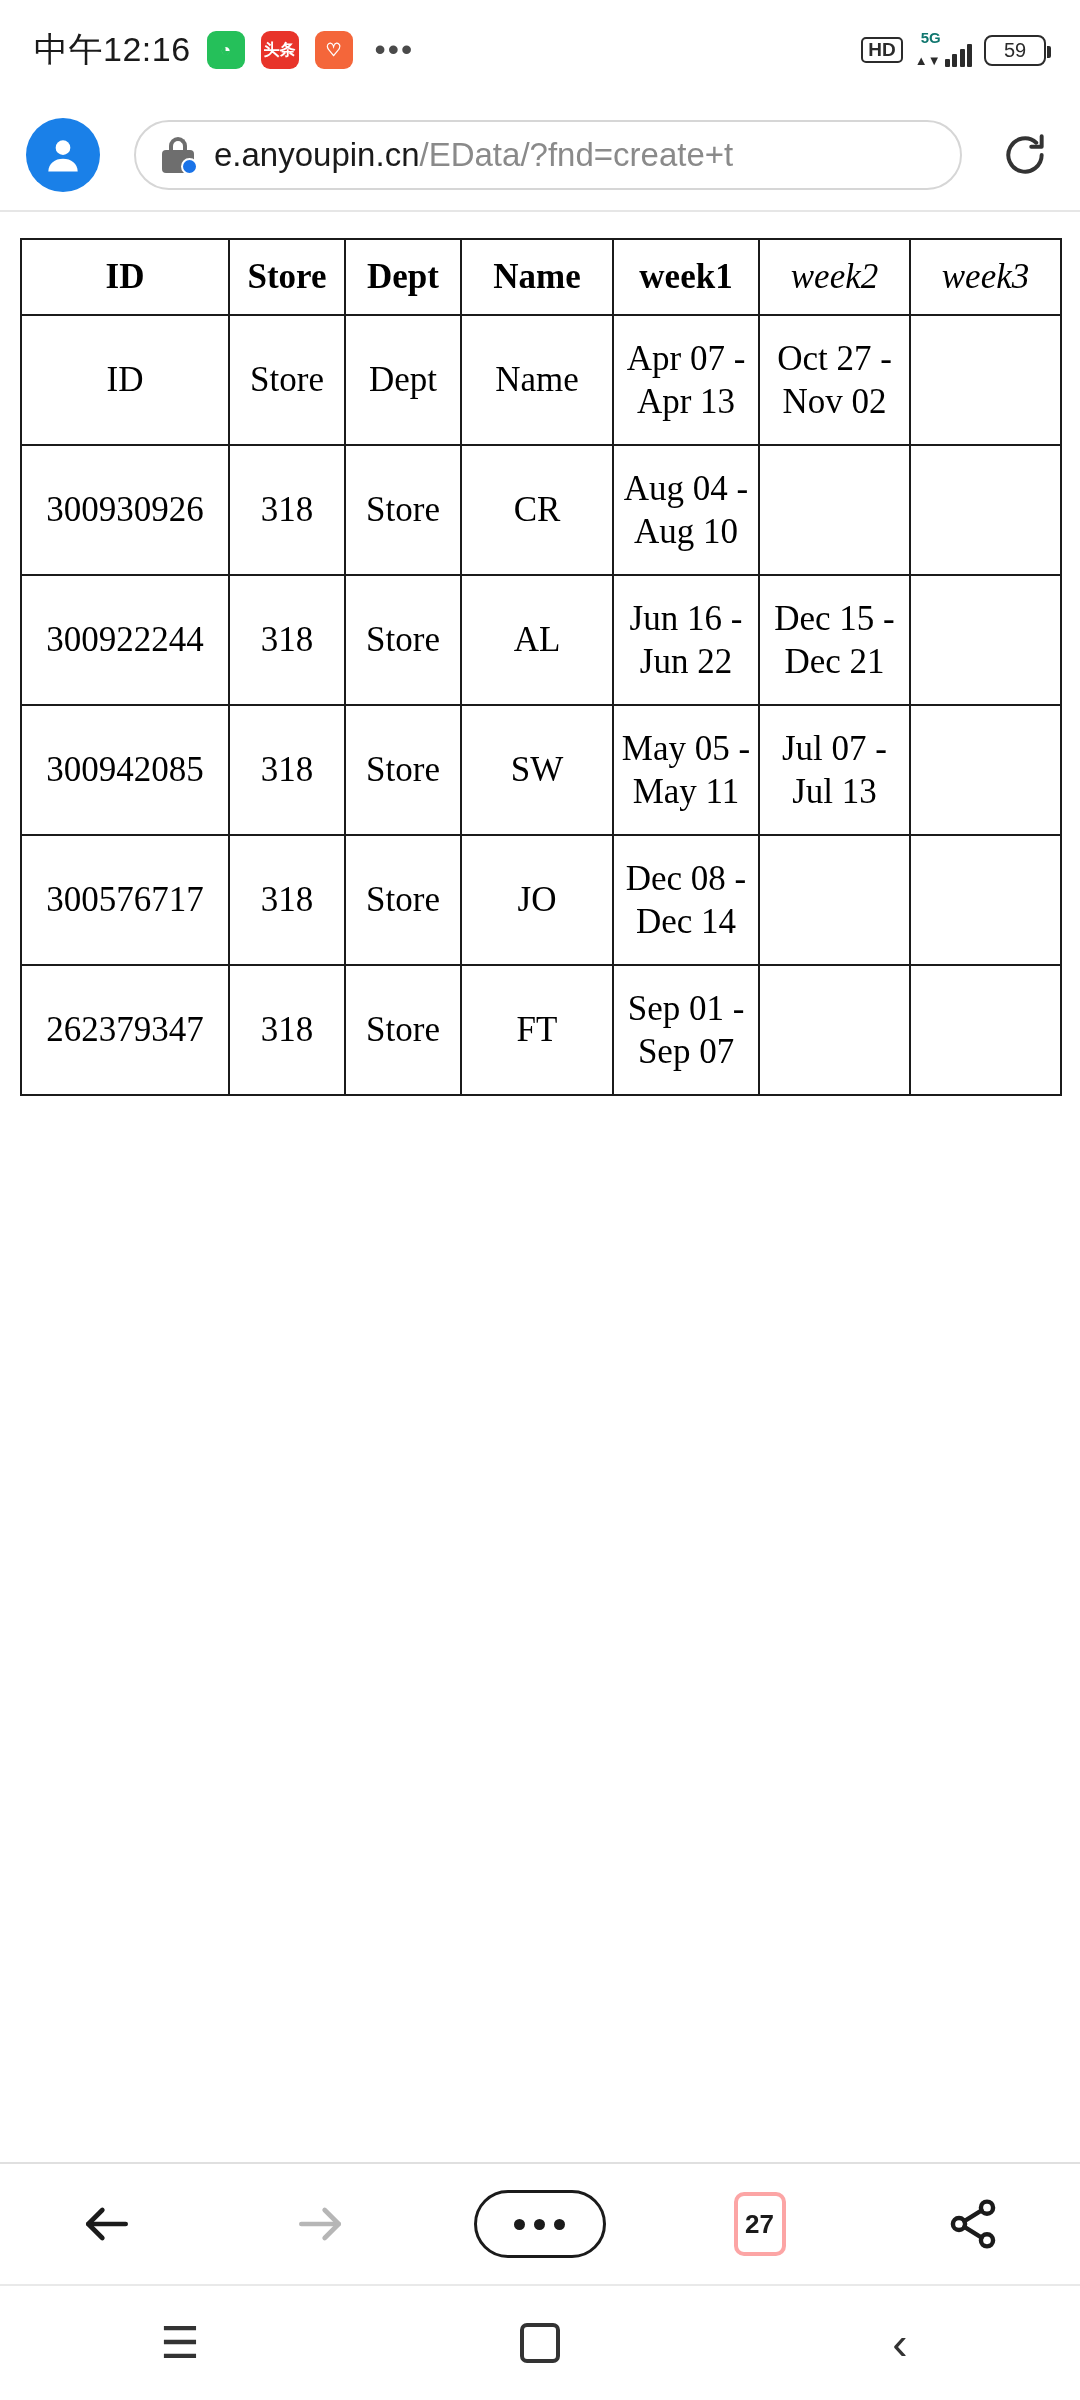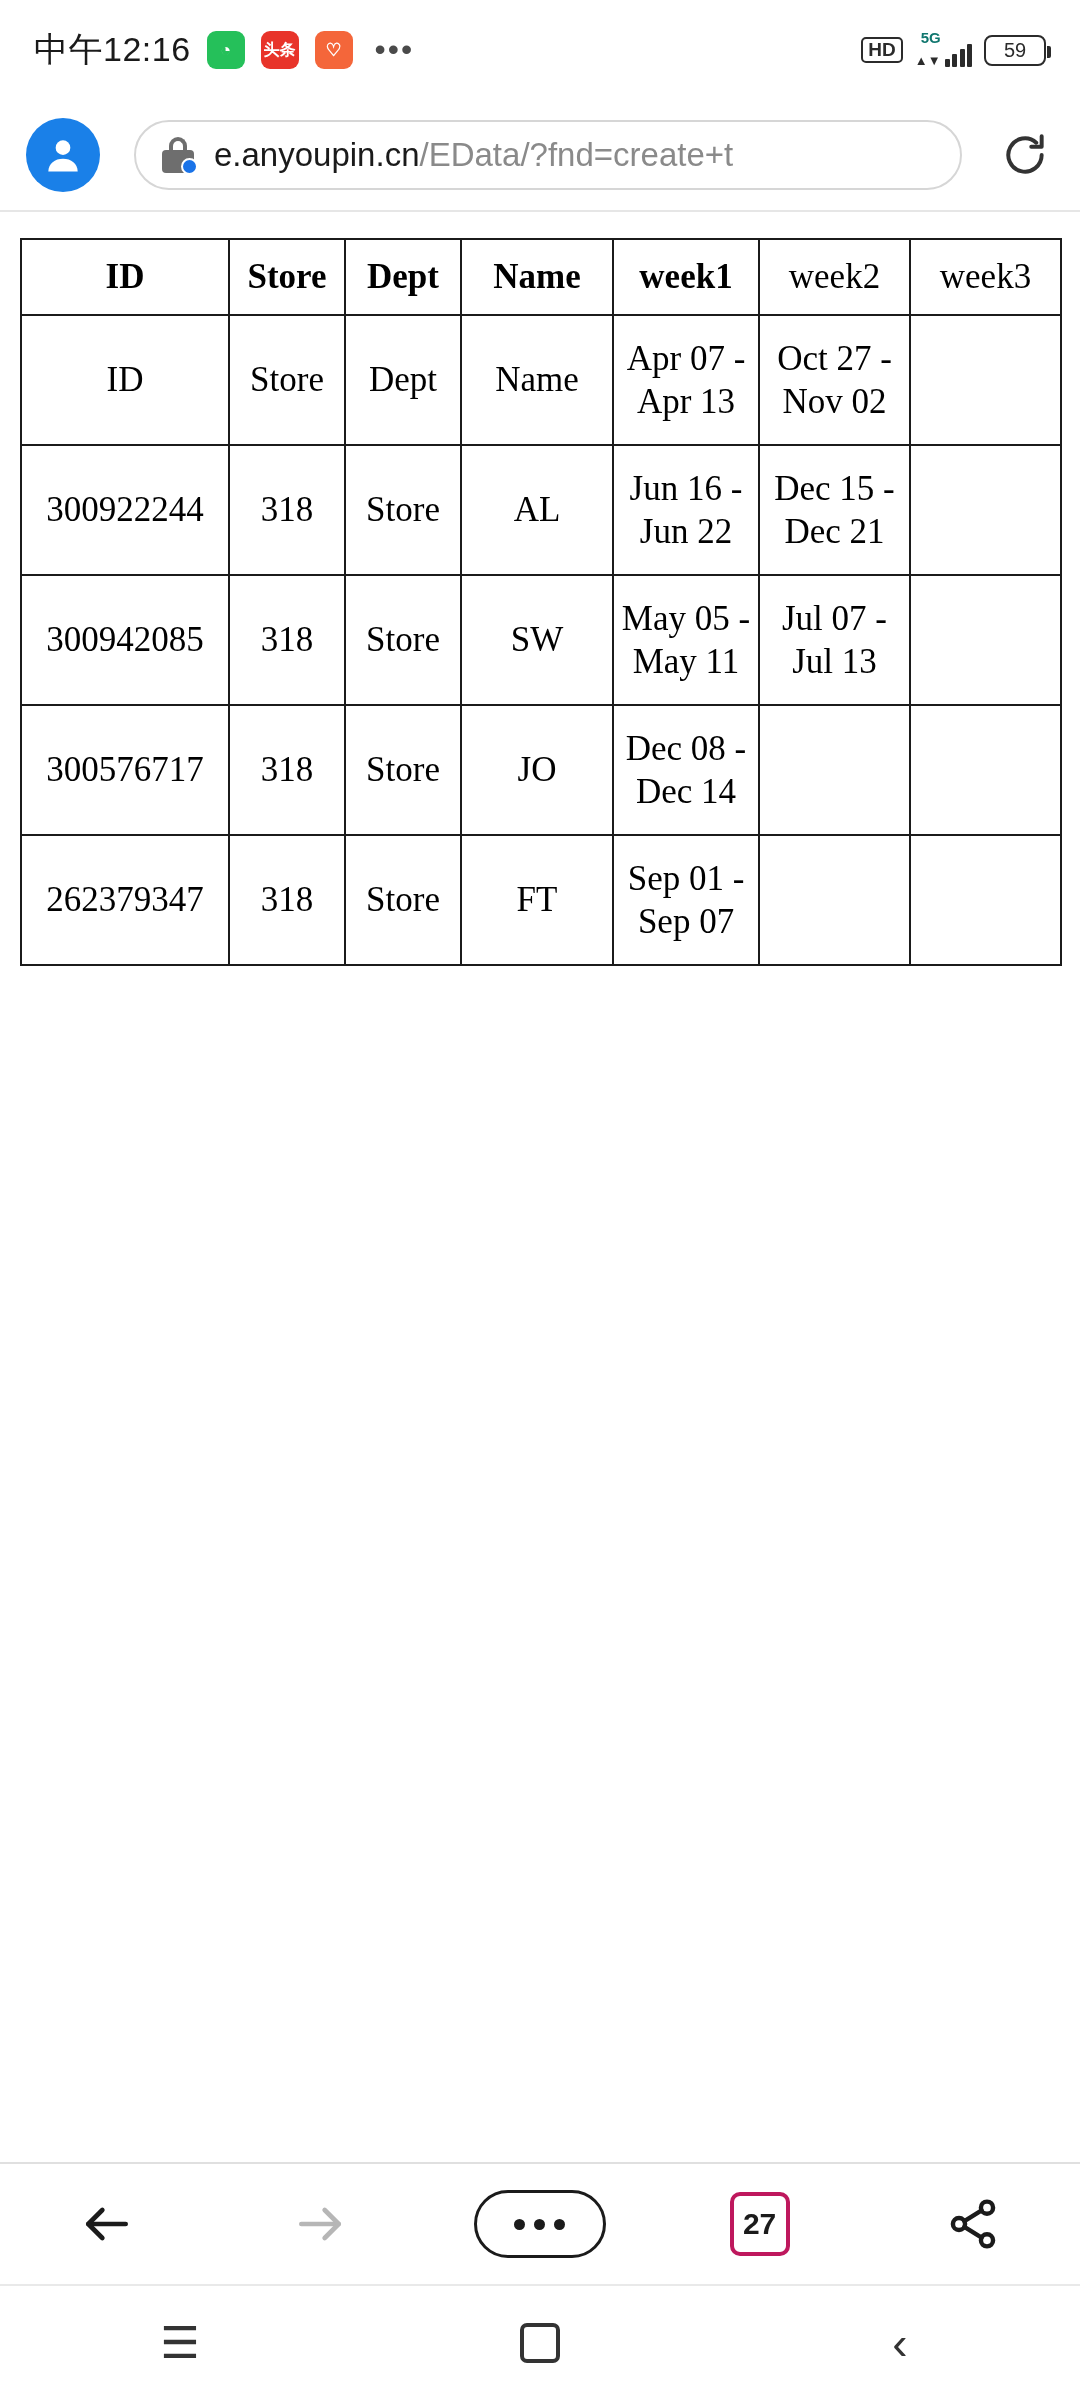--- a/index.html
+++ b/index.html
@@ -216,21 +216,21 @@
     color: #000000;
     padding: 12px 6px;
     line-height: 1.24;
     word-wrap: break-word;
   }
   table.data th {
     font-weight: bold;
     height: 76px;
     padding: 10px 4px;
   }
-  table.data th.light { font-weight: normal; }
+  table.data th.light { font-weight: normal; font-style: italic; }
   table.data td { height: 130px; }
   col.c-id    { width: 208px; }
   col.c-store { width: 116px; }
   col.c-dept  { width: 116px; }
   col.c-name  { width: 152px; }
   col.c-w1    { width: 146px; }
   col.c-w2    { width: 151px; }
   col.c-w3    { width: 151px; }
 
   
@@ -255,25 +255,25 @@
     display: flex; align-items: center; justify-content: center;
     gap: 9px;
   }
   .menu-pill i {
     width: 11px; height: 11px;
     border-radius: 50%;
     background: #1b1b1b;
     display: block;
   }
   .tabs-box {
-    width: 60px; height: 64px;
-    border: 4px solid #be185d;
+    width: 52px; height: 64px;
+    border: 4px solid #fca5a5;
     border-radius: 10px;
     display: flex; align-items: center; justify-content: center;
-    font-size: 30px;
+    font-size: 26px;
     font-weight: bold;
     color: #1b1b1b;
     font-family: "Liberation Sans", sans-serif;
   }
 
   
   .navbar {
     flex: 0 0 116px;
     height: 116px;
     display: flex;
@@ -384,20 +384,29 @@
         <tr>
           <td>ID</td>
           <td>Store</td>
           <td>Dept</td>
           <td>Name</td>
           <td>Apr 07 - Apr 13</td>
           <td>Oct 27 - Nov 02</td>
           <td></td>
         </tr>
         <tr>
+          <td>300930926</td>
+          <td>318</td>
+          <td>Store</td>
+          <td>CR</td>
+          <td>Aug 04 - Aug 10</td>
+          <td></td>
+          <td></td>
+        </tr>
+        <tr>
           <td>300922244</td>
           <td>318</td>
           <td>Store</td>
           <td>AL</td>
           <td>Jun 16 - Jun 22</td>
           <td>Dec 15 - Dec 21</td>
           <td></td>
         </tr>
         <tr>
           <td>300942085</td>

